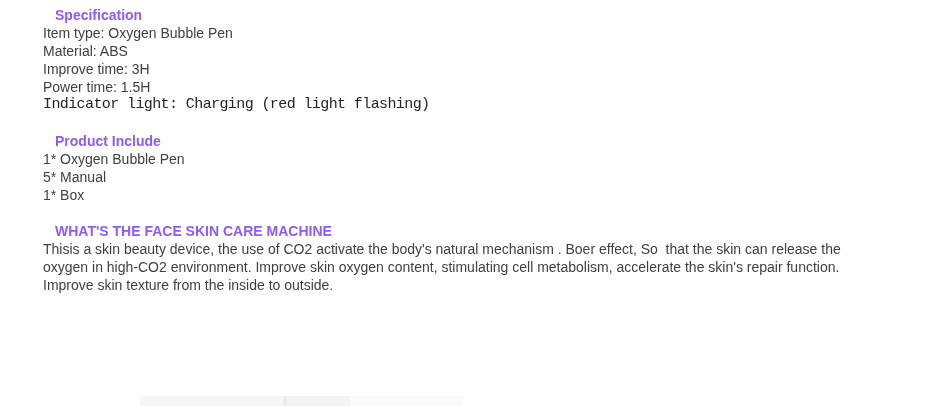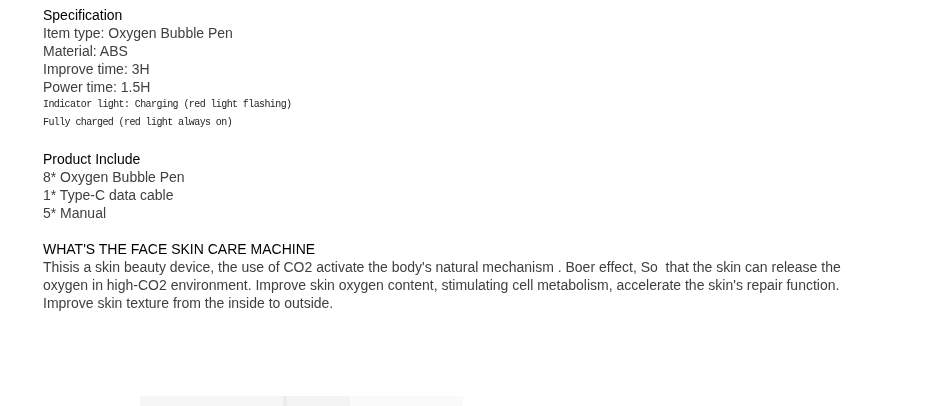--- a/index.html
+++ b/index.html
@@ -17,29 +17,30 @@
     color: #3f3f3f;
   }
   .doc {
     padding: 6px 60px 0 43px;
   }
   p {
     margin: 0;
     line-height: 18px;
   }
   .heading {
-    font-weight: normal;
-    color: #000000;
+    font-weight: bold;
+    color: #8b5cf6;
+    margin-left: 12px;
   }
   .gap {
     margin-top: 18px;
   }
   .mono {
     font-family: "Liberation Mono", monospace;
-    font-size: 10px;
+    font-size: 15px;
     letter-spacing: -0.6px;
     color: #242424;
   }
   .para {
     white-space: pre-wrap;
     max-width: 845px;
   }
   .bottom-strip {
     position: absolute;
     left: 140px;
@@ -65,26 +66,25 @@
 <body>
 
 <div class="doc">
 
   <p class="heading">Specification</p>
   <p>Item type: Oxygen Bubble Pen</p>
   <p>Material: ABS</p>
   <p>Improve time: 3H</p>
   <p>Power time: 1.5H</p>
   <p class="mono">Indicator light: Charging (red light flashing)</p>
-  <p class="mono">Fully charged (red light always on)</p>
 
   <p class="heading gap">Product Include</p>
-  <p>8* Oxygen Bubble Pen</p>
-  <p>1* Type-C data cable</p>
+  <p>1* Oxygen Bubble Pen</p>
   <p>5* Manual</p>
+  <p>1* Box</p>
 
   <p class="heading gap">WHAT'S THE FACE SKIN CARE MACHINE</p>
   <p class="para">Thisis a skin beauty device, the use of CO2 activate the body's natural mechanism . Boer effect, So  that the skin can release the oxygen in high-CO2 environment. Improve skin oxygen content, stimulating cell metabolism, accelerate the skin's repair function. Improve skin texture from the inside to outside.</p>
 
 </div>
 
 <div class="bottom-strip">
   <div class="seg-1"></div>
   <div class="seg-2"></div>
   <div class="seg-3"></div>

